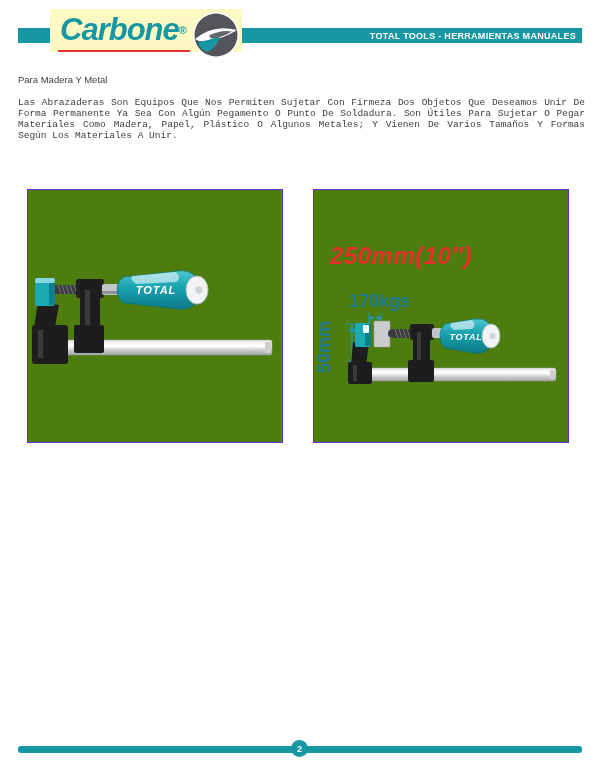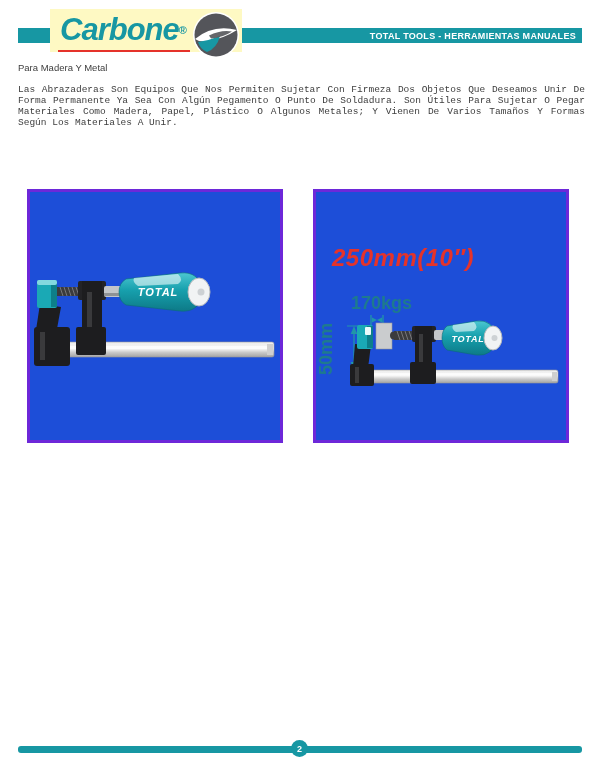--- a/index.html
+++ b/index.html
@@ -32,28 +32,28 @@
   .brand-reg {
     font-size:11px; font-weight:bold; color:#1797A3; vertical-align:super; font-style:normal;
   }
   .logo-circle { position:absolute; left:192px; top:11px; }
 
   
   .content {
     position:absolute; left:18px; top:62px; width:567px;
     color:#3d3d3d; font-size:9.5px; line-height:11px;
   }
-  .content p { margin:0 0 11px 0; }
+  .content p { margin:12px 0 11px 0; }
   .content p.justify { text-align:justify;font-family:Liberation Mono, monospace; }
 
   
   .figures { position:absolute; left:27px; top:189px; display:flex; gap:30px; }
   .figure-box {
-    width:256px; height:254px; background:#1d4ed8;
-    border:3px solid #6d28d9; position:relative; box-sizing:border-box;
+    width:256px; height:254px; background:#4d7c0f;
+    border:1px solid #6d28d9; position:relative; box-sizing:border-box;
   }
   .clamp-left-svg { position:absolute; left:4px; top:80px; }
   .clamp-right-svg { position:absolute; left:0; top:0; }
 
   
   .footer-bar {
     position:absolute; left:18px; top:746px; width:564px; height:7px;
     background:#1797A3; border-radius:3px;
   }
   .page-badge {

